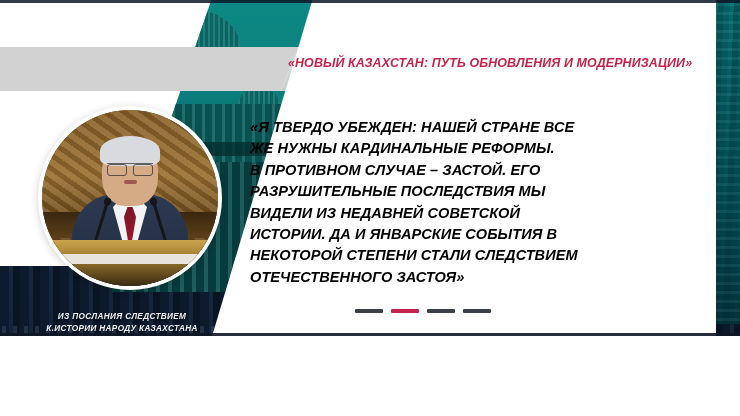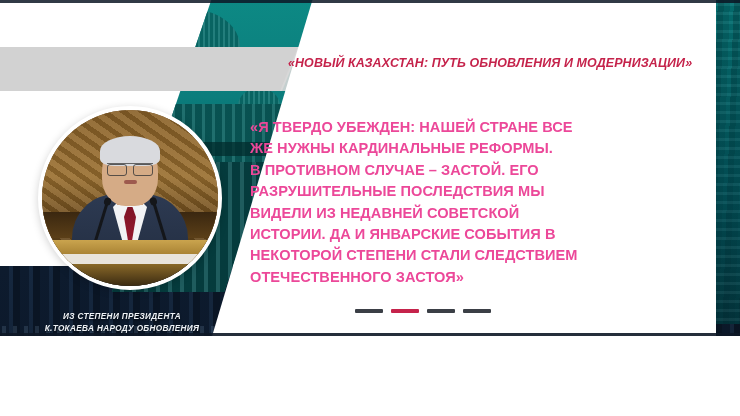--- a/index.html
+++ b/index.html
@@ -108,21 +108,21 @@
     position:absolute;left:288px;top:55px;width:410px;
     color:#c5234b;font-size:13.4px;font-weight:bold;font-style:italic;
     letter-spacing:.1px;white-space:nowrap;
     font-family:"Liberation Sans","DejaVu Sans",sans-serif;
     transform:scaleX(.93);transform-origin:left center;
   }
 
   
   .quote{
     position:absolute;left:250px;top:116px;width:420px;
-    color:#ec4899;font-size:15.2px;font-weight:bold;
+    color:#000000;font-size:15.2px;font-style:italic;font-weight:bold;
     line-height:21.4px;letter-spacing:.05px;
   }
   .quote .ln{display:block;white-space:nowrap;transform:scaleX(.96);transform-origin:left center;}
 
   
   .dashes{position:absolute;left:355px;top:309px;display:flex;gap:8px;}
   .dash{width:28px;height:4px;background:#3b3f46;border-radius:1px;}
   .dash.accent{background:#c5234b;}
 
   
@@ -301,17 +301,17 @@
     <span class="p-head"></span>
     <span class="p-hair"></span>
     <span class="p-glass"></span>
     <span class="p-mouth"></span>
     <span class="p-mic-l"></span>
     <span class="p-mic-r"></span>
     <span class="p-desk"></span>
   </div>
 
   <div class="caption">
-    <span class="cln">ИЗ СТЕПЕНИ ПРЕЗИДЕНТА</span>
-    <span class="cln">К.ТОКАЕВА НАРОДУ ОБНОВЛЕНИЯ</span>
+    <span class="cln">ИЗ ПОСЛАНИЯ СЛЕДСТВИЕМ</span>
+    <span class="cln">К.ИСТОРИИ НАРОДУ КАЗАХСТАНА</span>
   </div>
 
 </div>
 
 </body></html>

